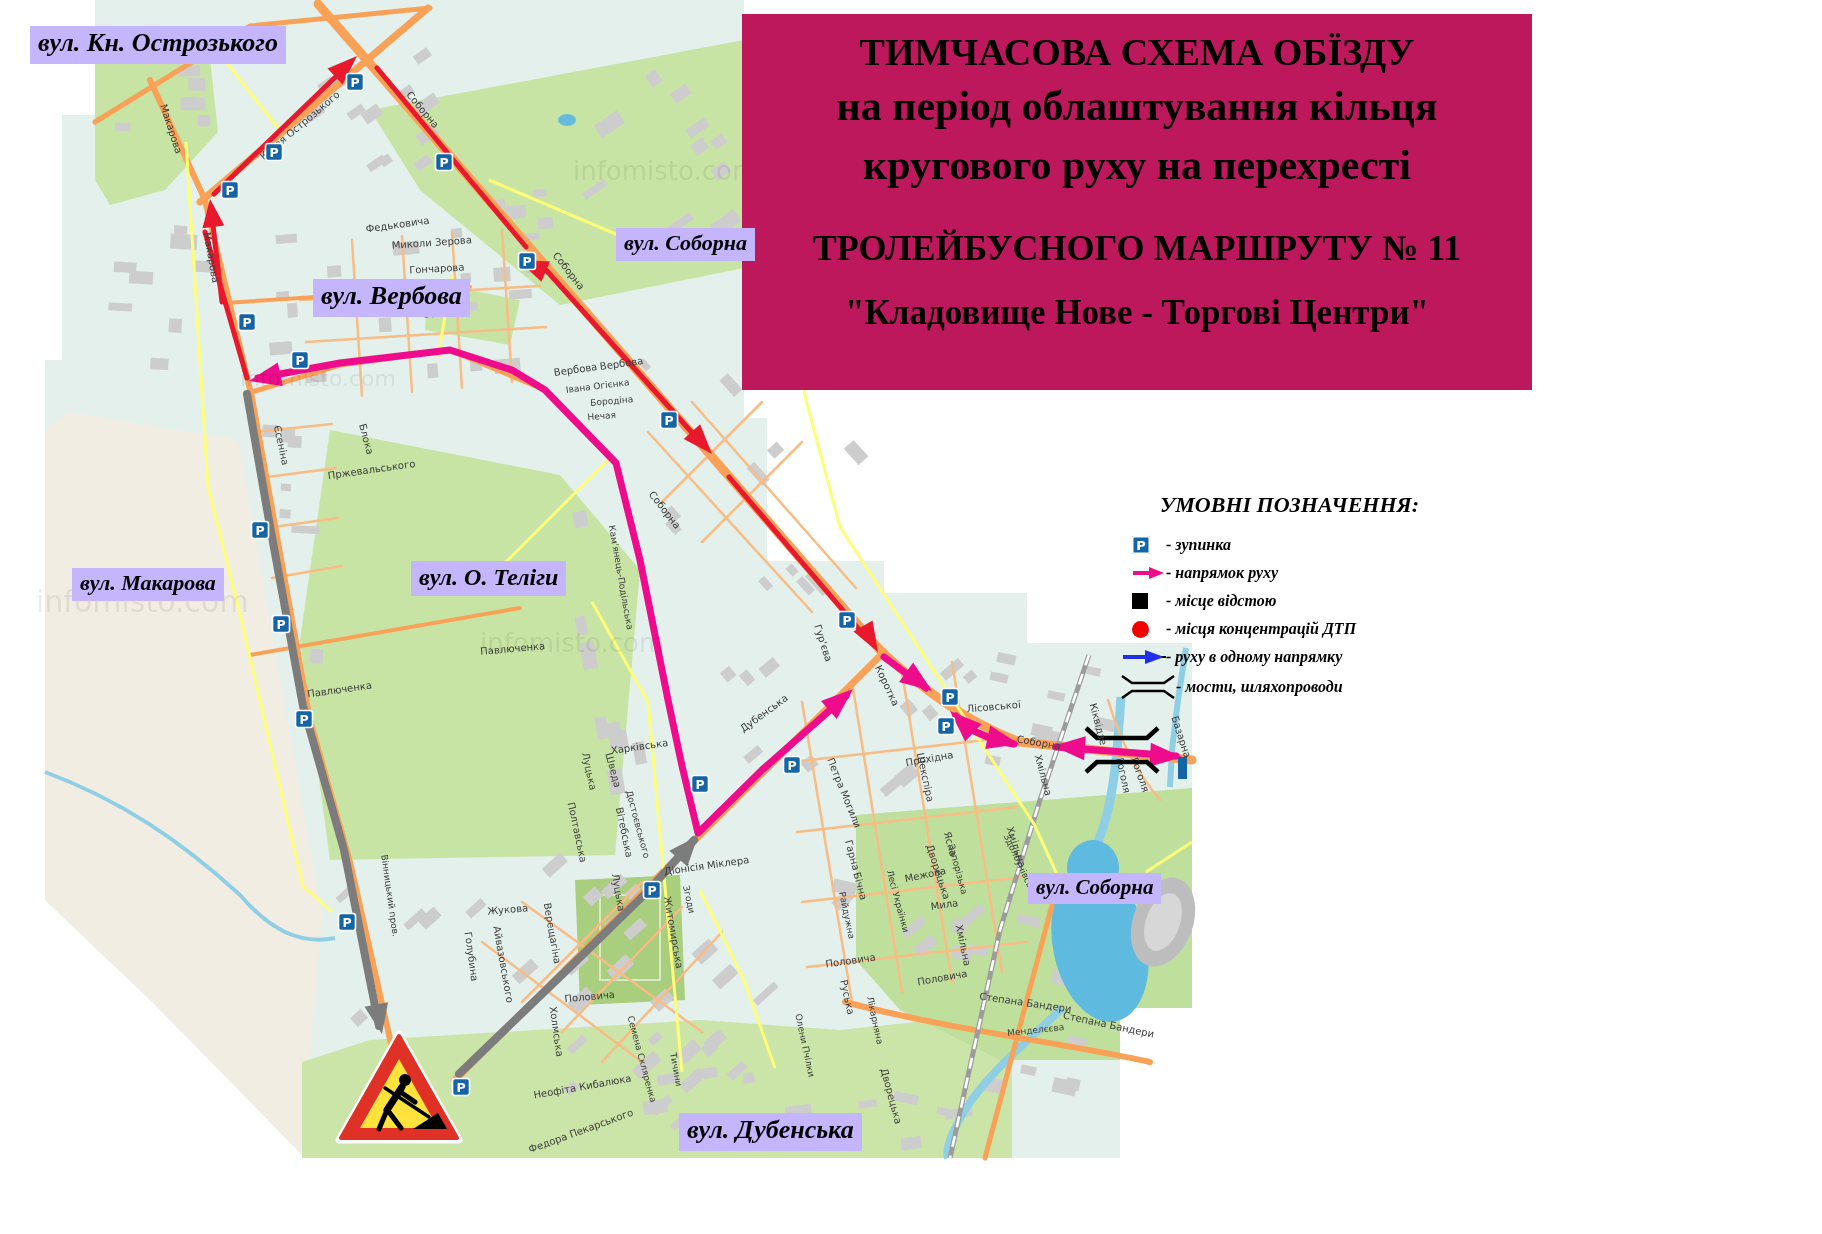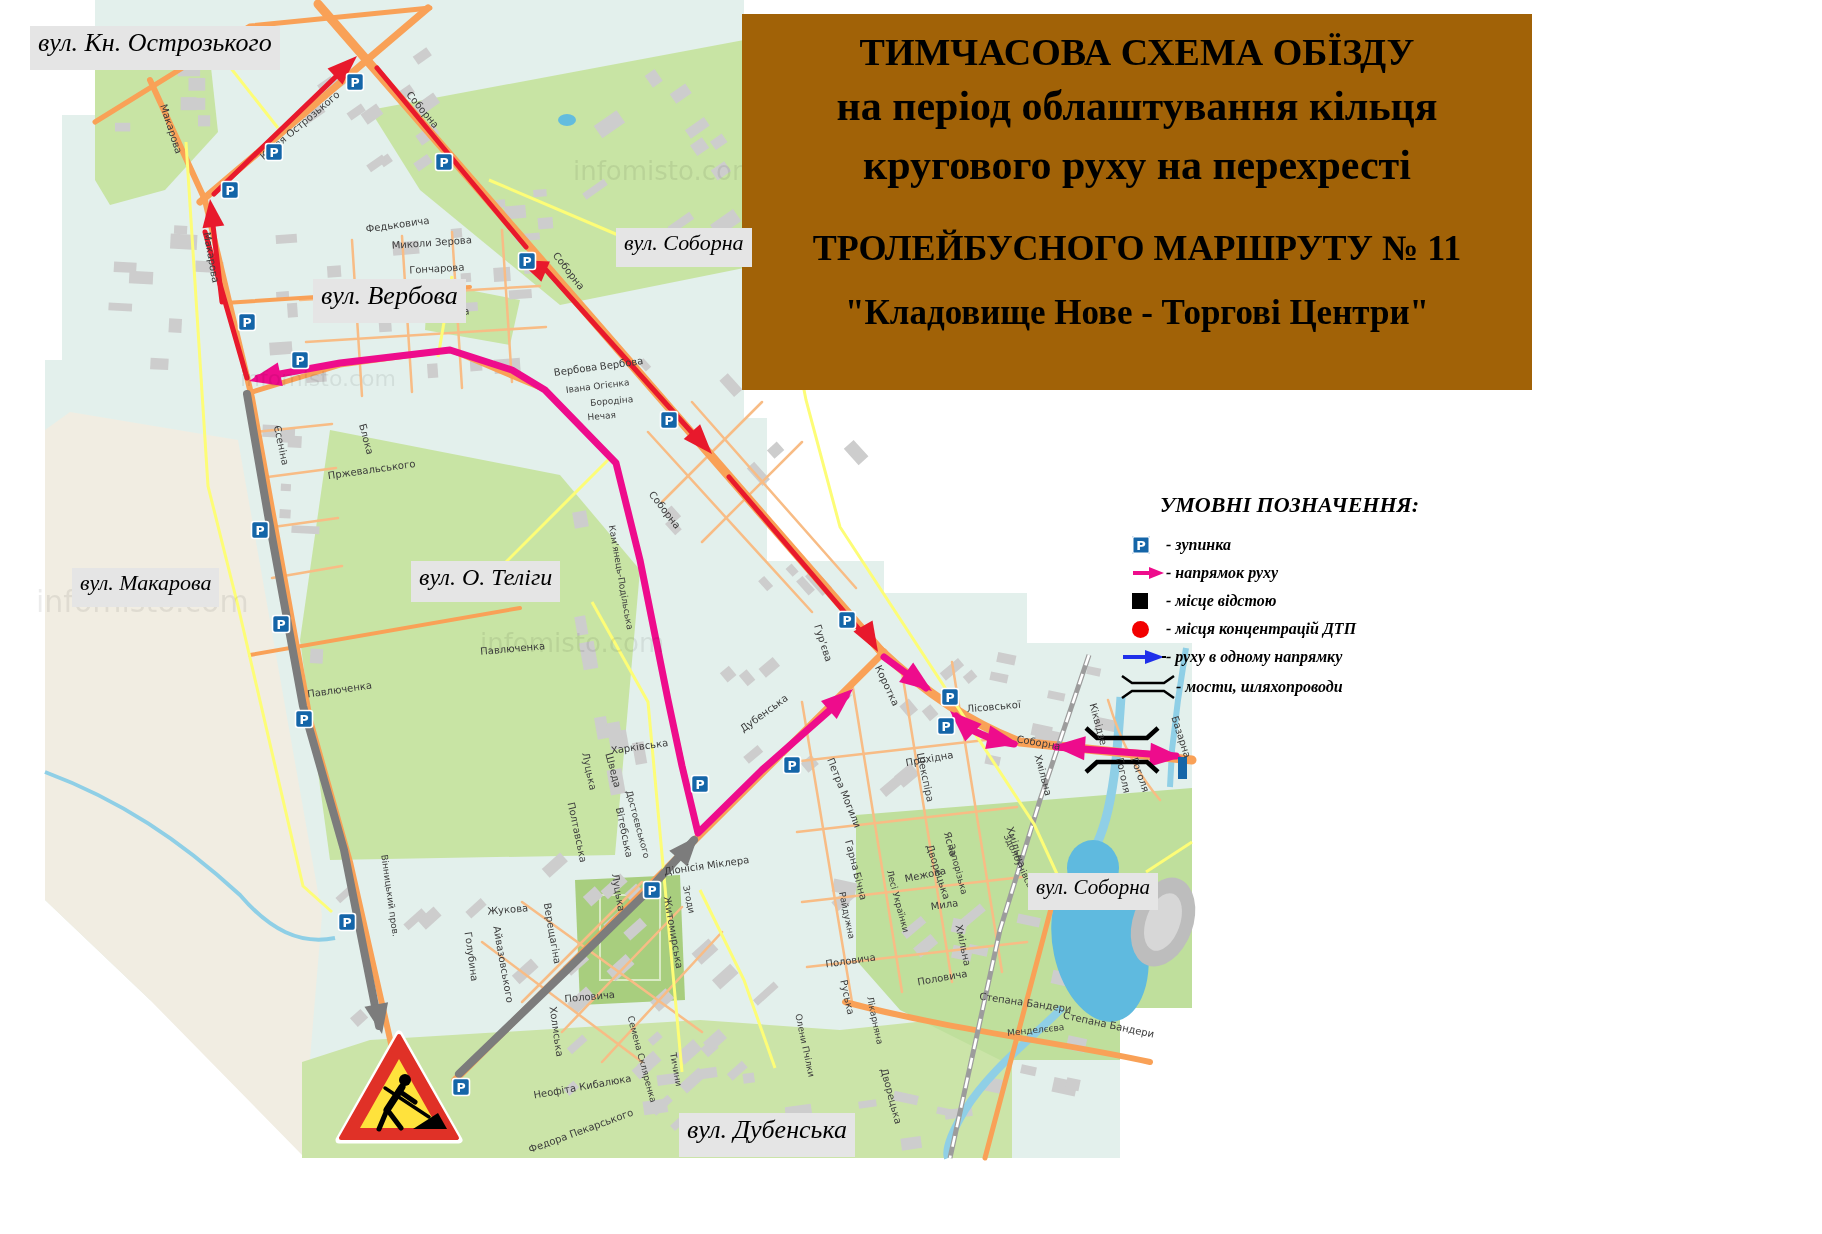--- a/index.html
+++ b/index.html
@@ -16,24 +16,24 @@
   .rail{stroke:#9C9C9C;fill:none;stroke-width:5;}
   .raild{stroke:#fff;fill:none;stroke-width:2.6;stroke-dasharray:11 9;}
   .water{stroke:#8FCFE6;fill:none;}
   .yline{stroke:#FDFD77;stroke-width:3;fill:none;}
   .rline{stroke:#E8192C;stroke-width:5;fill:none;stroke-linecap:round;}
   .mline{stroke:#EE0C8C;stroke-width:7;fill:none;stroke-linecap:round;stroke-linejoin:round;}
   .gline{stroke:#7C7C7C;stroke-width:8;fill:none;stroke-linecap:round;}
   .ar-red{fill:#E8192C;} .ar-mag{fill:#EE0C8C;} .ar-gray{fill:#7C7C7C;}
   .bridge{stroke:#000;stroke-width:4.5;fill:none;}
   
-  .street-label{position:absolute;background:#e5e5e5;color:#000;font-family:"Liberation Serif",serif;
-    font-weight:normal;font-style:italic;padding:1px 8px 10px;white-space:nowrap;line-height:1.25;}
+  .street-label{position:absolute;background:#c4b5fd;color:#000;font-family:"Liberation Serif",serif;
+    font-weight:bold;font-style:italic;padding:1px 8px 4px;white-space:nowrap;line-height:1.25;}
   
-  .title-box{position:absolute;left:742px;top:14px;width:790px;height:376px;background:#a16207;
+  .title-box{position:absolute;left:742px;top:14px;width:790px;height:376px;background:#be185d;
     text-align:center;font-family:"Liberation Serif",serif;font-weight:bold;color:#000;
     padding-top:16px;box-sizing:border-box;}
   .title-box p{margin:0;}
   .title-box .t1{font-size:38px;margin-bottom:8px;}
   .title-box .t2{font-size:42px;margin-bottom:11px;}
   .title-box .rt{margin-top:38px;font-size:36px;margin-bottom:24px;}
   .title-box .rt2{font-size:35px;}
   
   .legend{position:absolute;left:1118px;top:492px;width:340px;font-family:"Liberation Serif",serif;
     font-style:italic;font-weight:bold;color:#000;}

